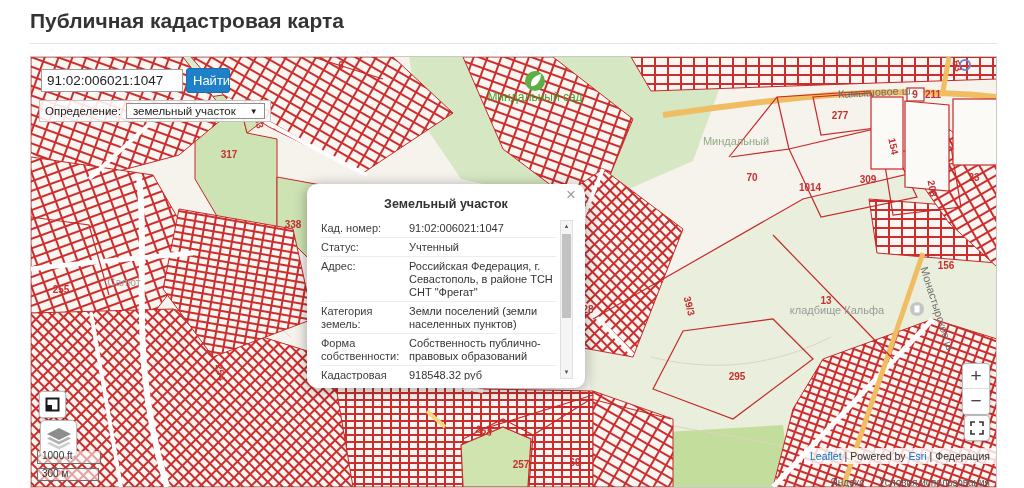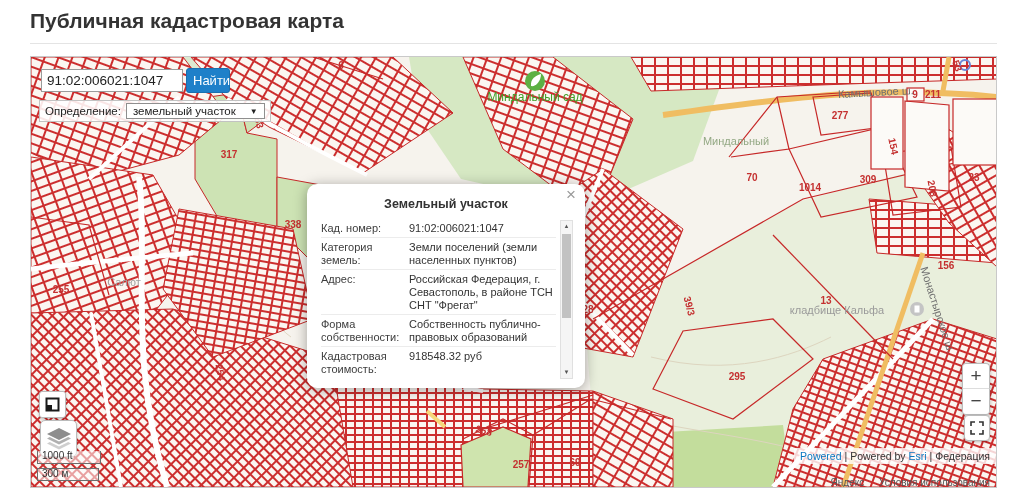--- a/index.html
+++ b/index.html
@@ -238,26 +238,30 @@
   <div class="popup">
     <div class="popup-close">×</div>
     <div class="popup-title">Земельный участок</div>
     <div class="popup-body">
       <div class="rows">
         <div class="prow">
           <div class="plabel">Кад. номер:</div>
           <div class="pvalue">91:02:006021:1047</div>
         </div>
         <div class="prow">
+          <div class="plabel">Статус:</div>
+          <div class="pvalue">Учтенный</div>
+        </div>
+        <div class="prow">
+          <div class="plabel">Адрес:</div>
+          <div class="pvalue">Российская Федерация, г. Севастополь, в районе ТСН СНТ "Фрегат"</div>
+        </div>
+        <div class="prow">
           <div class="plabel">Категория земель:</div>
           <div class="pvalue">Земли поселений (земли населенных пунктов)</div>
-        </div>
-        <div class="prow">
-          <div class="plabel">Адрес:</div>
-          <div class="pvalue">Российская Федерация, г. Севастополь, в районе ТСН СНТ "Фрегат"</div>
         </div>
         <div class="prow">
           <div class="plabel">Форма собственности:</div>
           <div class="pvalue">Собственность публично-правовых образований</div>
         </div>
         <div class="prow">
           <div class="plabel">Кадастровая стоимость:</div>
           <div class="pvalue">918548.32 руб</div>
         </div>
 
@@ -293,21 +297,21 @@
       <path d="M13,0 L25,6 L13,12 L1,6 Z" fill="#8d8d8d"></path>
       <path d="M3.8,9 L1,10.5 L13,16.5 L25,10.5 L22.2,9 L13,13.6 Z" fill="#b0b0b0"></path>
       <path d="M3.8,14 L1,15.5 L13,21.5 L25,15.5 L22.2,14 L13,18.6 Z" fill="#cfcfcf"></path>
     </svg>
   </div>
 
   <div class="scale m">300 м</div>
   <div class="scale ft">1000 ft</div>
 
   <div class="attrib">
-    <span class="lnk">Powered</span>
+    <span class="lnk">Leaflet</span>
     <span>|</span>
     <span>Powered by</span>
     <span class="lnk">Esri</span>
     <span>|</span>
     <span>Федерация</span>
   </div>
 
   <div class="ya">
     <span>Яндекс</span>
     <span class="terms">Условия использования</span>

